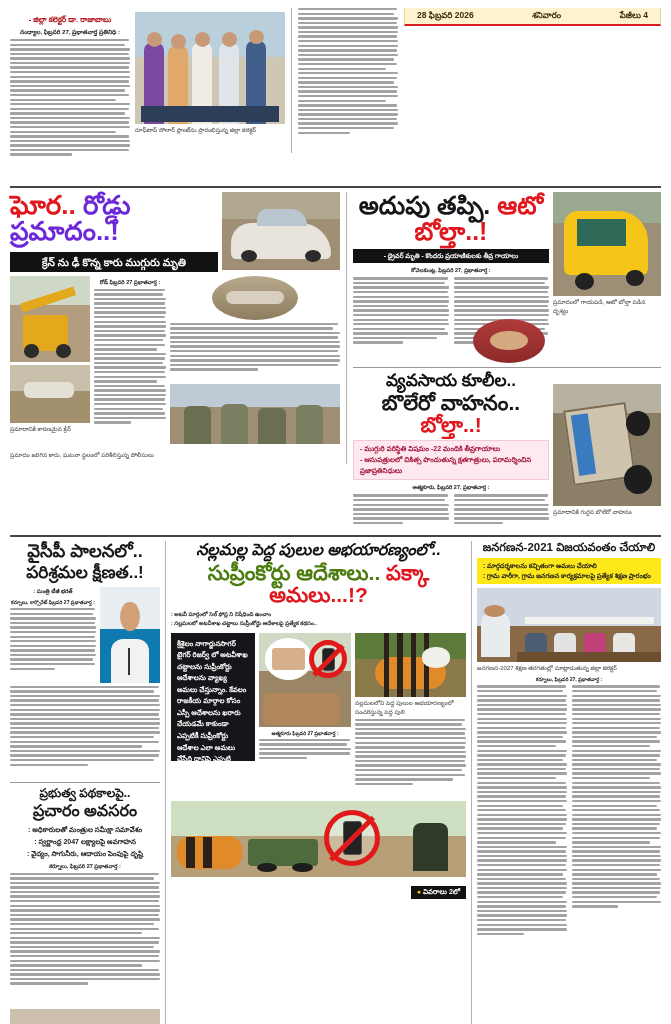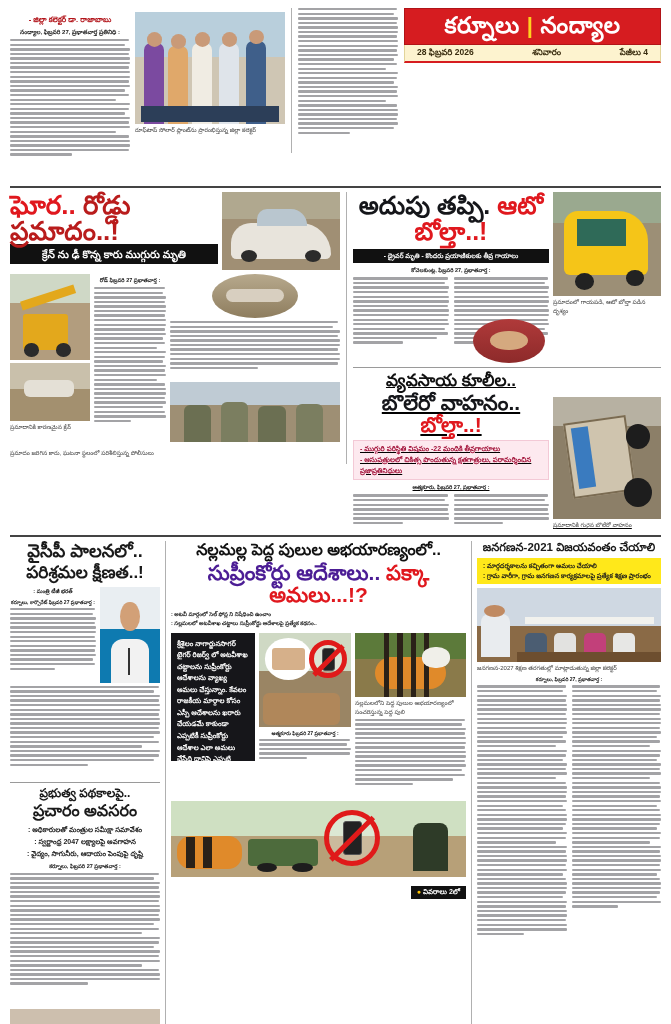--- a/index.html
+++ b/index.html
@@ -77,28 +77,28 @@
     padding:2px 12px; font-size:8.5px; font-weight:bold; color:#3a2d10;
   }
 
   
   .hl-green {
     background:#1d9b4e; color:#fff; font-weight:bold; font-size:11px;
     text-align:center; padding:4px 6px; line-height:1.25; border-radius:2px;
   }
   .hl-red-big { font-size:26px; font-weight:bold; line-height:1; }
   .hl-red-big .r { color:#e0181e; }
-  .hl-red-big .b { color:#b91c1c; }
+  .hl-red-big .b { color:#6d28d9; }
   .hl-black-bar {
     background:#111; color:#fff; font-size:10.5px; font-weight:bold;
     text-align:center; padding:3.5px 6px; line-height:1.2;
   }
   .hl-dark { font-size:20px; font-weight:bold; color:#15161a; line-height:1.05; text-align:center;}
   .hl-dark .rd { color:#e0181e; }
-  .hl-blue { color:#4c1d95; font-weight:bold; }
+  .hl-blue { color:#4d7c0f; font-weight:bold; }
   .hl-plain { font-size:14px; font-weight:bold; color:#1a1a1a; text-align:center; line-height:1.15; }
   .hl-plain2 { font-size:17px; font-weight:bold; color:#111; text-align:center; line-height:1.15; }
   .bullets-pink {
     background:#fde9ef; border:1px solid #f3c9d6; padding:3px 6px;
     font-size:7px; color:#a3133a; font-weight:bold; line-height:1.55;
   }
   .bullets-yellow {
     background:#ffe81a; padding:3px 6px; font-size:6.5px; color:#1a1a1a;
     font-weight:bold; line-height:1.6;
   }
@@ -234,45 +234,40 @@
           <div class="ln"></div>
           <div class="ln"></div>
           <div class="ln"></div>
         <div class="ln"></div>
           <div class="ln"></div>
           <div class="ln last"></div>
       </div>
     </div>
 
     <div class="masthead">
-      <div class="mast-red">
-        <span>కర్నూలు</span>
-        <span class="sep">|</span>
-        <span>నంద్యాల</span>
-      </div>
       <div class="mast-date">
         <span>28 ఫిబ్రవరి 2026</span>
         <span>శనివారం</span>
         <span>పేజీలు 4</span>
       </div>
     </div>
   </div>
 
   <div class="hr-med" style="margin:5px 0 4px;"></div>
 
   <div style="display:flex; gap:6px; align-items:flex-start;">
 
     <div style="width:330px;">
       <div style="display:flex; gap:4px; align-items:flex-start;">
         <div style="flex:1;">
           <div class="hl-red-big">
             <span class="r">ఘోర..</span>
             <span class="b">రోడ్డు ప్రమాదం..!</span>
           </div>
-          <div class="hl-black-bar" style="margin-top:0;">క్రేన్ ను ఢీ కొన్న కారు ముగ్గురు మృతి</div>
+          <div class="hl-black-bar" style="margin-top:8px;">క్రేన్ ను ఢీ కొన్న కారు ముగ్గురు మృతి</div>
         </div>
         <div style="width:118px;">
           <div class="photo ph-car" style="height:78px;">
             <div class="car"></div>
             <div class="wh" style="left:16%;"></div>
               <div class="wh" style="right:16%;"></div>
             <div style="position:absolute;left:30%;top:22%;width:42%;height:22%;background:#b9c6cf;border-radius:10px 16px 0 0;"></div>
           </div>
         </div>
       </div>
@@ -416,21 +411,21 @@
           </div>
         </div>
         <div class="photo ph-round" style="width:72px;height:44px;border-radius:50%;margin:-34px 0 0 120px;background:linear-gradient(#b03a3a,#8d2a2a);position:relative;">
           <div style="position:absolute;left:24%;top:26%;width:52%;height:44%;background:#d5a97f;border-radius:50%;"></div>
         </div>
       </div>
 
       <div class="hr-thin" style="margin:4px 0 3px;"></div>
 
       <div style="margin-top:2px;">
-        <div style="display:flex; gap:4px; align-items:flex-end;text-decoration:underline;">
+        <div style="display:flex; gap:4px; align-items:center;">
           <div style="flex:1;">
             <div class="hl-plain2">వ్యవసాయ కూలీల..</div>
             <div class="hl-dark" style="font-size:21px;margin-top:1px;">
               <span>బొలేరో వాహనం..</span>
               <span class="rd">బోల్తా..!</span>
             </div>
             <div class="bullets-pink" style="margin-top:4px;">
               <div>- ముగ్గురి పరిస్థితి విషమం    -22 మందికి తీవ్రగాయాలు</div>
               <div>- ఆసుపత్రులలో చికిత్స పొందుతున్న క్షతగాత్రులు, పరామర్శించిన ప్రజాప్రతినిధులు</div>
             </div>
@@ -570,21 +565,21 @@
         <div class="photo ph-meeting" style="height:94px;margin-top:4px;">
 
           <div style="position:absolute;left:0;top:0;right:0;height:22%;background:#cdbfae;"></div>
         </div>
       </div>
     </div>
 
     <div class="vr" style="height:560px;"></div>
 
     <div style="width:295px;">
-      <div class="hl-plain2" style="font-size:16px;">నల్లమల్ల పెద్ద పులుల అభయారణ్యంలో..</div>
+      <div class="hl-plain2" style="font-size:16px;font-style:italic;">నల్లమల్ల పెద్ద పులుల అభయారణ్యంలో..</div>
       <div class="hl-dark" style="font-size:21px;margin-top:2px;">
         <span class="hl-blue">సుప్రీంకోర్టు ఆదేశాలు..</span>
         <span class="rd">పక్కా అమలు...!?</span>
       </div>
       <div style="margin-top:4px;font-size:5.5px;color:#222;font-weight:bold;line-height:1.7;">
         <div>: అటవీ మార్గంలో సెల్ ఫోన్ల ని నిషేధించి ఉంచాం</div>
         <div>: నల్లమలలో అటవీశాఖ చట్టాలు సుప్రీంకోర్టు ఆదేశాలపై ప్రత్యేక కథనం..</div>
       </div>
 
       <div style="display:flex;gap:4px;margin-top:4px;">

